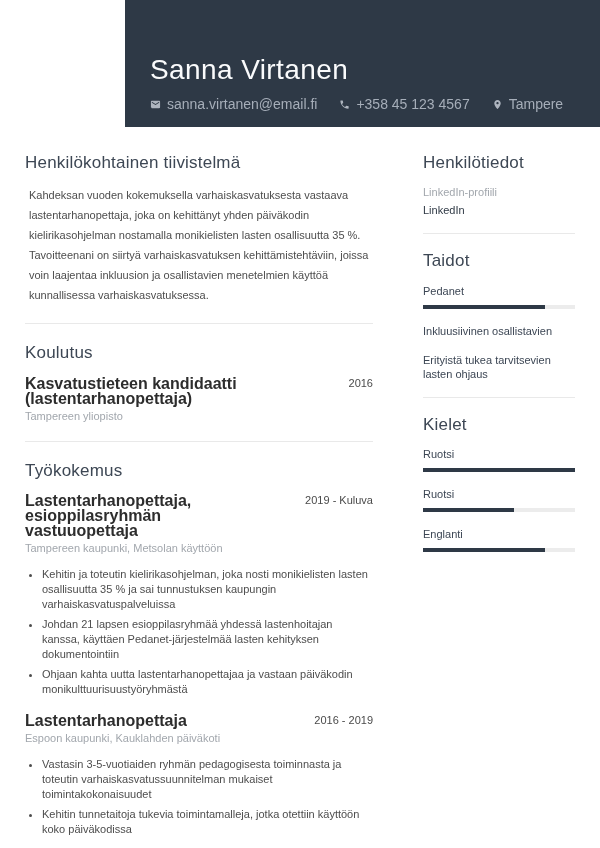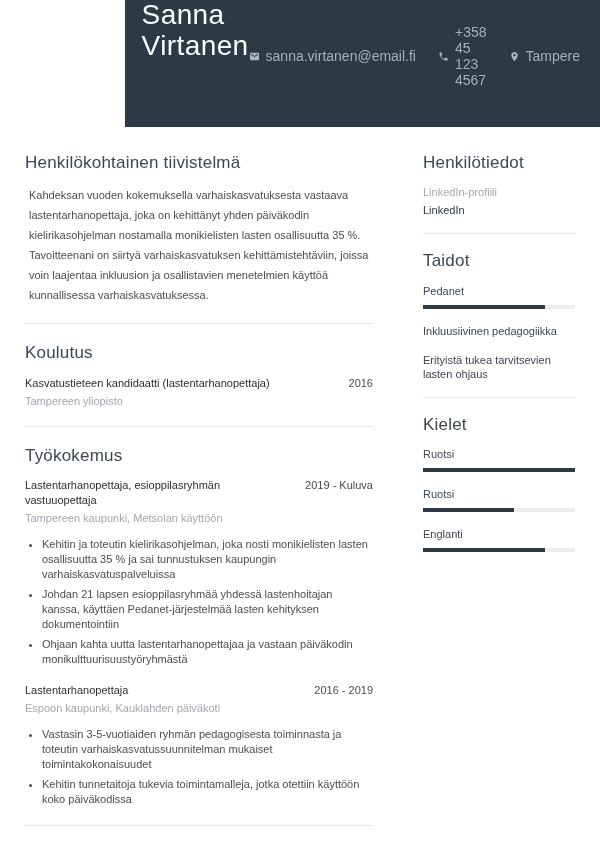--- a/index.html
+++ b/index.html
@@ -9,21 +9,21 @@
     background: #ffffff;
     font-family: "Liberation Sans", sans-serif;
     color: #4d4d4d;
     overflow: hidden;
   }
   
   .hdr {
     margin-left: 125px;
     height: 127px;
     background: #2e3946;
-    display: flex; flex-direction: row; justify-content: flex-end;
+    display: flex; flex-direction: column; justify-content: flex-end;
     padding: 0 20px 15px 25px;
   }
   .name {
     margin: 0 0 10px;
     font-size: 28px; font-weight: 500; letter-spacing: 0.4px;
     color: #fafbfc; line-height: 1.1;
   }
   .contact { display: flex; align-items: center; gap: 22px; font-size: 14px; color: #a6aeb9; }
   .c-item { display: flex; align-items: center; gap: 6px; }
   .c-item svg { width: 11px; height: 11px; fill: #aeb5bf; flex: 0 0 auto; }
@@ -34,21 +34,21 @@
   h2.sec-title {
     margin: 0 0 12px; font-size: 17px; font-weight: 400;
     color: #3d4754; letter-spacing: 0.2px; line-height: 1.25;
   }
   .summary-text { margin: 4px; font-size: 11px; line-height: 20px; color: #4d4d4d; }
   hr.divider { border: none; border-top: 1px solid #e9e9e9; margin: 18px 0; }
   .col-right hr.divider { margin: 16px 0; }
   
   .entry + .entry { margin-top: 16px; }
   .entry-head { display: flex; justify-content: space-between; align-items: flex-start; }
-  .entry-title { font-size: 11px; font-weight: 400; color: #2d2d2d; line-height: 15px; max-width: 245px; }
+  .entry-title { font-size: 16px; font-weight: 700; color: #2d2d2d; line-height: 15px; max-width: 245px; }
   .entry-date { font-size: 11px; color: #4a4a4a; white-space: nowrap; padding-top: 1px; }
   .entry-sub { font-size: 11px; color: #a2a7ad; margin-top: 3px; line-height: 14px; }
   ul.bullets { margin: 12px 0 0; padding-left: 17px; }
   ul.bullets li { font-size: 11px; line-height: 15px; margin-bottom: 5px; color: #4d4d4d; }
   
   .skill-item { margin-bottom: 15px; }
   .skill-name { font-size: 11px; color: #3c4654; line-height: 14px; margin-bottom: 7px; }
   .bar-track { width: 100%; height: 4px; background: #ececec; }
   .bar-fill { height: 100%; background: #2e3946; }
   .info-label { font-size: 11px; color: #a2a7ad; line-height: 14px; }
@@ -157,21 +157,21 @@
 
       <section>
         <h2 class="sec-title">Taidot</h2>
         <div class="skill-item">
           <div class="skill-name">Pedanet</div>
           <div class="bar-track">
             <div class="bar-fill" style="width: 80%;"></div>
           </div>
         </div>
         <div class="skill-item">
-          <div class="skill-name">Inkluusiivinen pedagogiikka</div>
+          <div class="skill-name">Inkluusiivinen osallistavien</div>
         </div>
         <div class="skill-item">
           <div class="skill-name">Erityistä tukea tarvitsevien lasten ohjaus</div>
         </div>
       </section>
 
       <hr class="divider">
 
       <section>
         <h2 class="sec-title">Kielet</h2>

